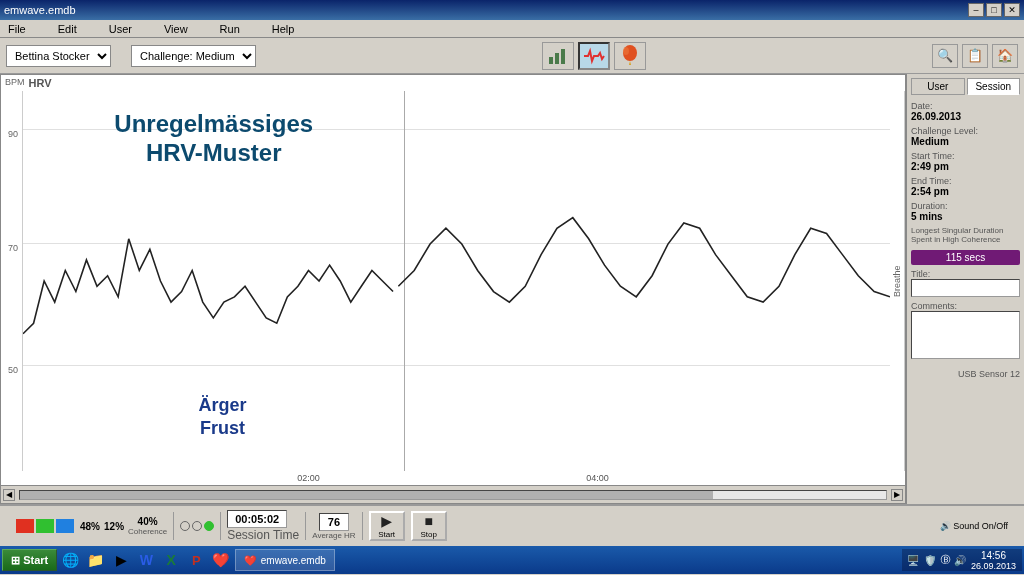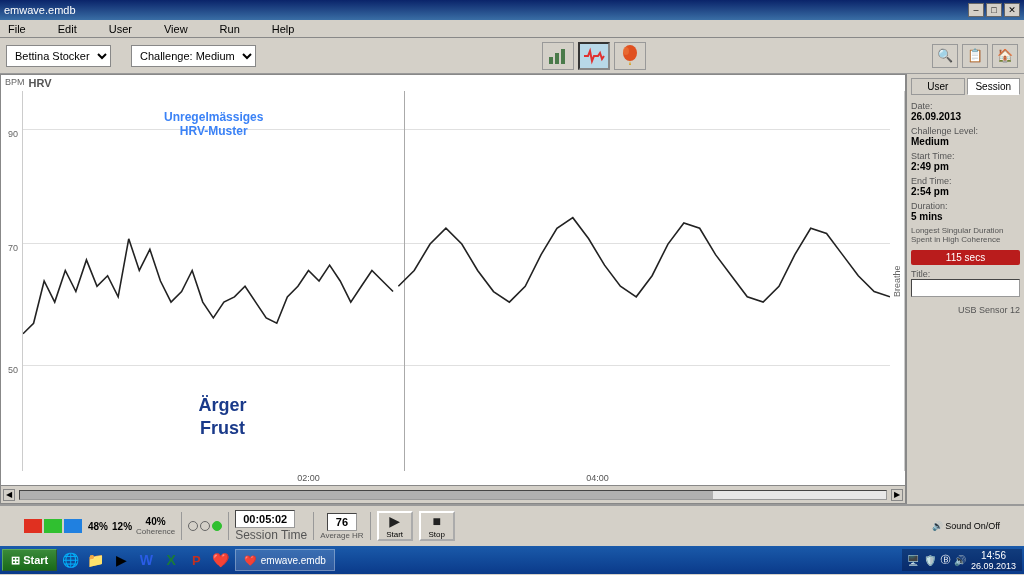--- a/index.html
+++ b/index.html
@@ -149,22 +149,22 @@
       border-left: 1px solid #ccc;
       display: flex;
       align-items: center;
       justify-content: center;
     }
 
     
     .annotation {
       position: absolute;
       font-weight: bold;
-      color: #3b82f6;
-      font-size: 12px;
+      color: #0c4a6e;
+      font-size: 24px;
       text-align: center;
       line-height: 1.2;
     }
 
     .annotation-bottom {
       position: absolute;
       font-weight: bold;
       color: #1a3a8a;
       font-size: 18px;
       text-align: center;
@@ -251,21 +251,21 @@
     .panel-tab.active {
       background: white;
       border-bottom: 1px solid white;
     }
 
     .panel-field { margin-bottom: 4px; }
     .panel-label { color: #555; font-size: 9px; }
     .panel-value { font-weight: bold; font-size: 10px; }
 
     .coherence-badge {
-      background: #b91c1c;
+      background: #701a75;
       color: white;
       text-align: center;
       padding: 2px 4px;
       font-size: 10px;
       border-radius: 2px;
       margin: 2px 0 4px 0;
     }
 
     .title-input {
       width: 100%;
@@ -291,21 +291,21 @@
       margin-top: 4px;
     }
 
     
     .status-bar {
       height: 42px;
       background: #d4d0c8;
       border-top: 2px solid #999;
       display: flex;
       align-items: center;
-      padding: 0 24px;
+      padding: 0 16px;
       gap: 6px;
     }
 
     .coherence-bars {
       display: flex;
       gap: 2px;
       align-items: flex-end;
     }
     .cbar {
       width: 18px;
@@ -650,20 +650,24 @@
       <div class="panel-label" style="font-size:8px;">Longest Singular Duration<br>Spent in High Coherence</div>
     </div>
 
     <div class="coherence-badge">115 secs</div>
 
     <div class="panel-field">
       <div class="panel-label">Title:</div>
       <input type="text" class="title-input" value="" style="">
     </div>
 
+    <div class="panel-field">
+      <div class="panel-label">Comments:</div>
+      <textarea class="comments-area" style=""></textarea>
+    </div>
 
     <div class="sensor-label">USB Sensor 12</div>
   </div>
 </div>
 
 <div class="status-bar">
 
   <div class="coherence-bars">
     <div class="cbar cbar-red"></div>
     <div class="cbar cbar-green"></div>

